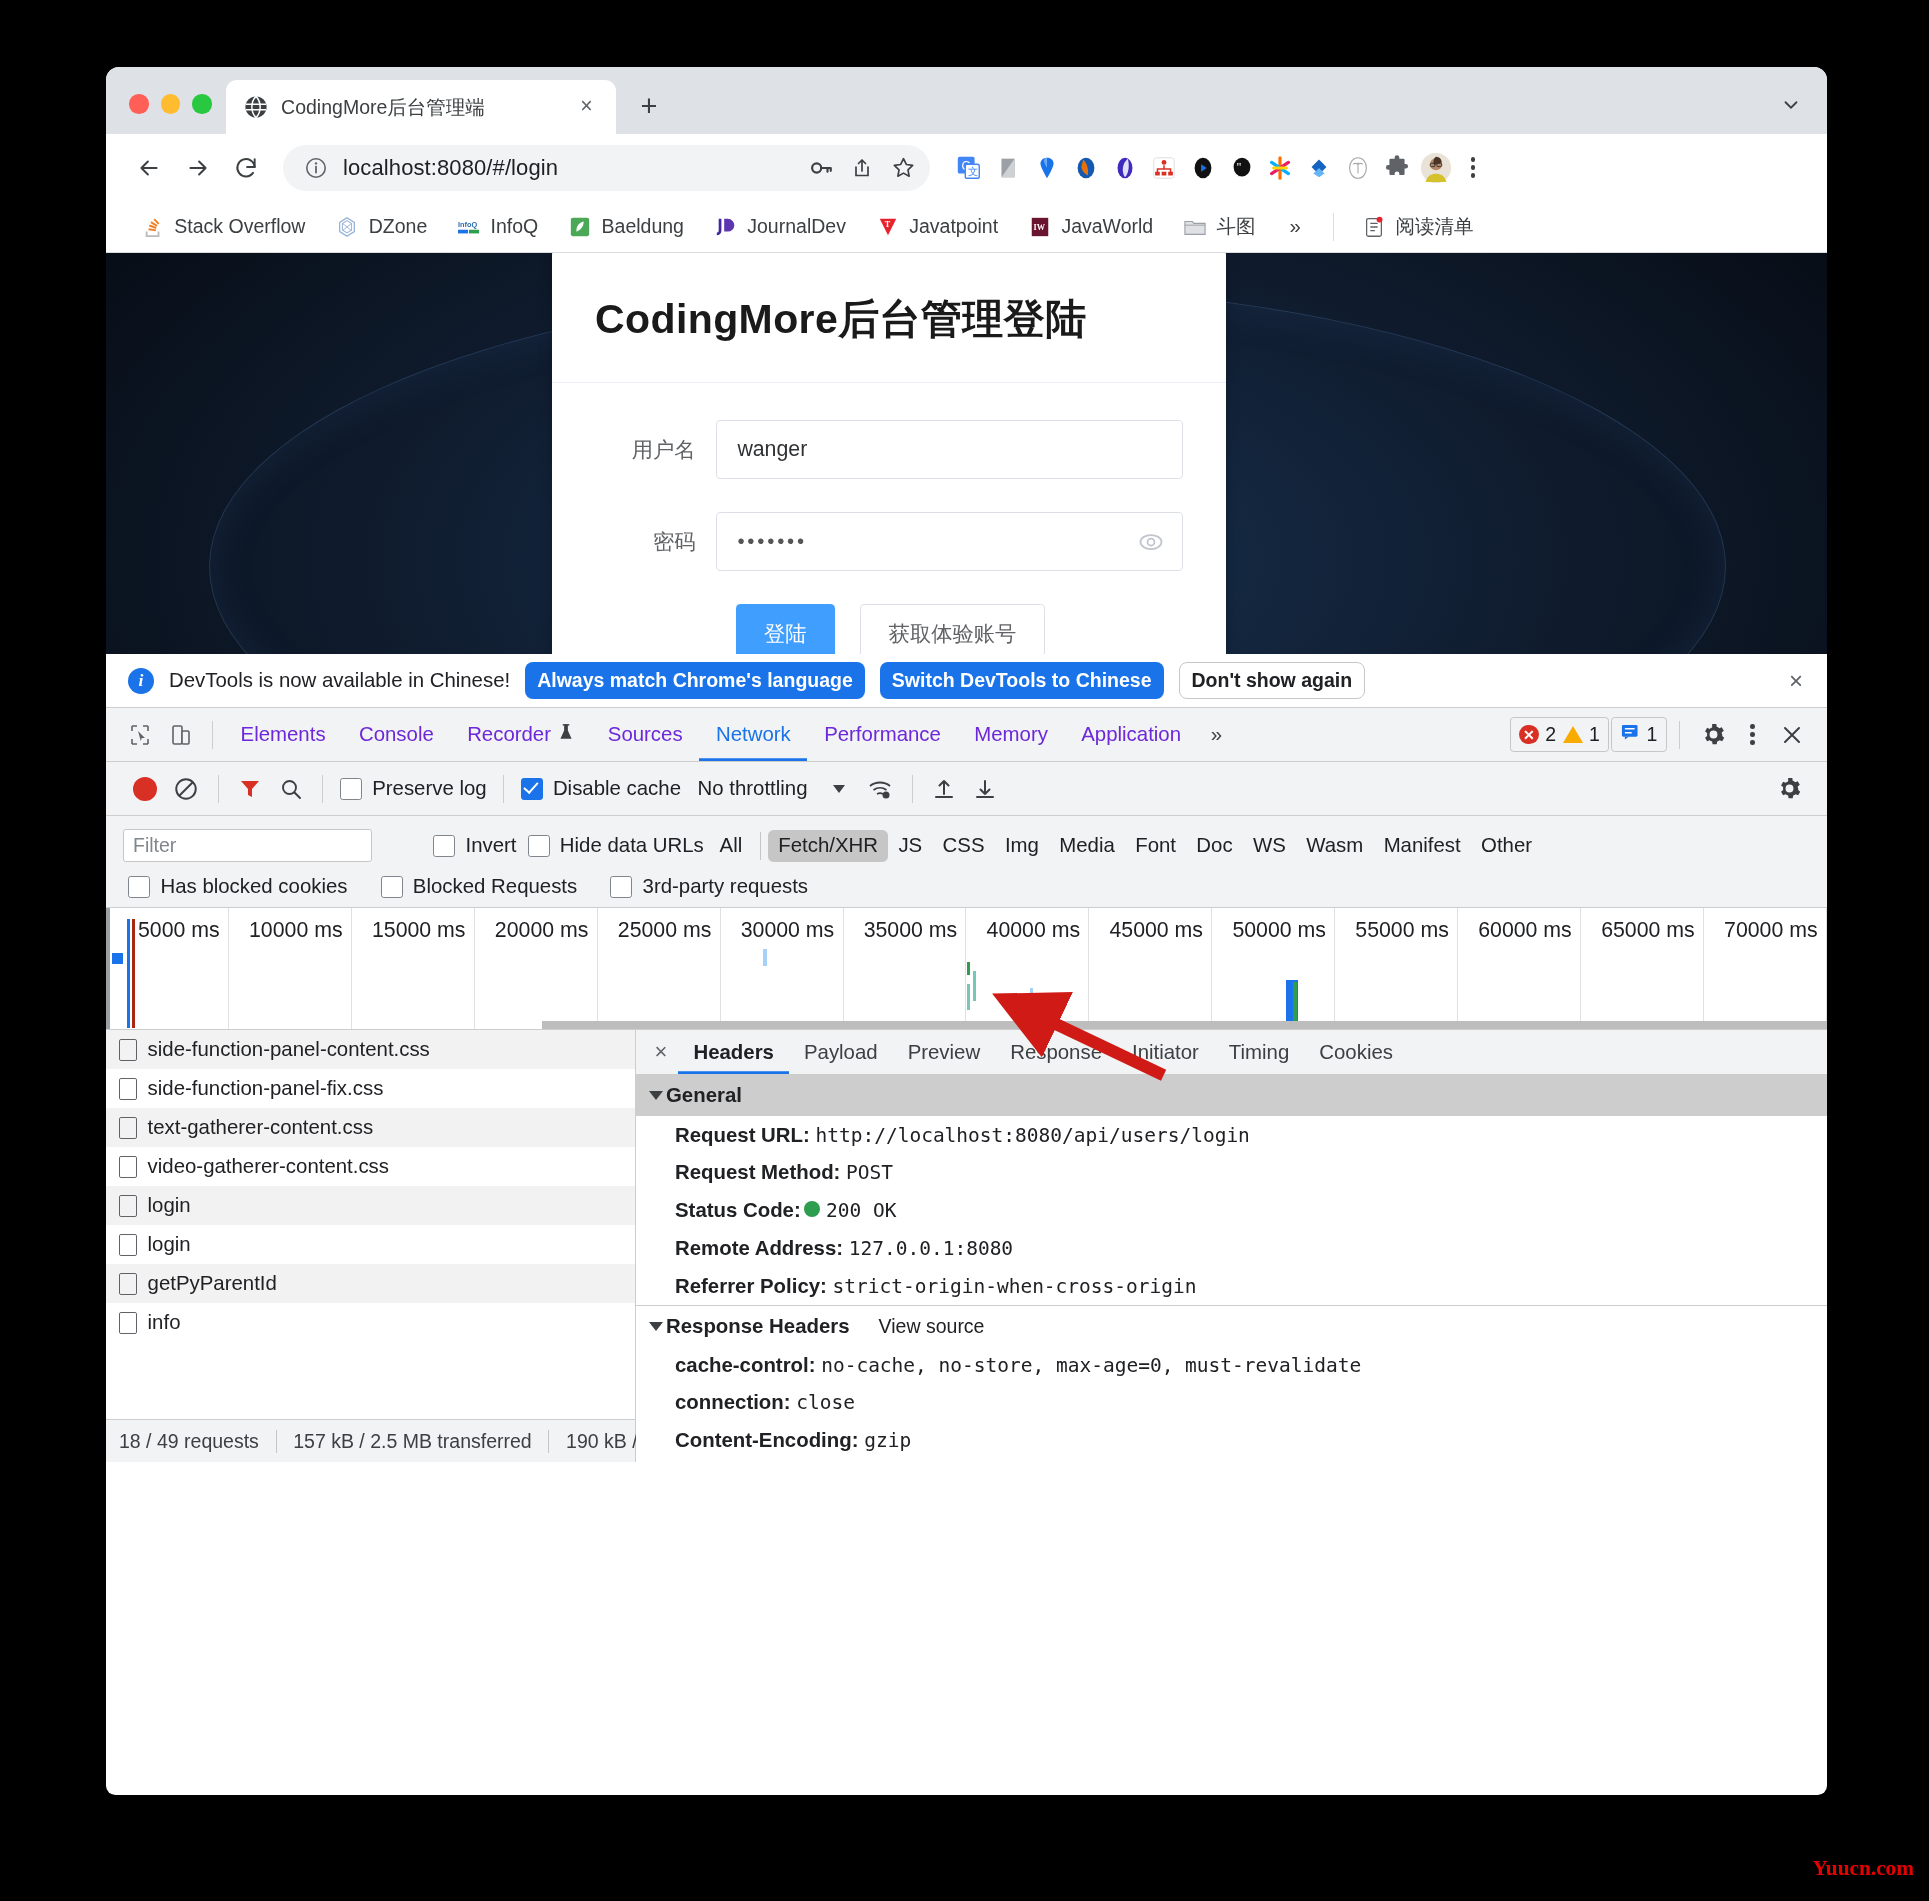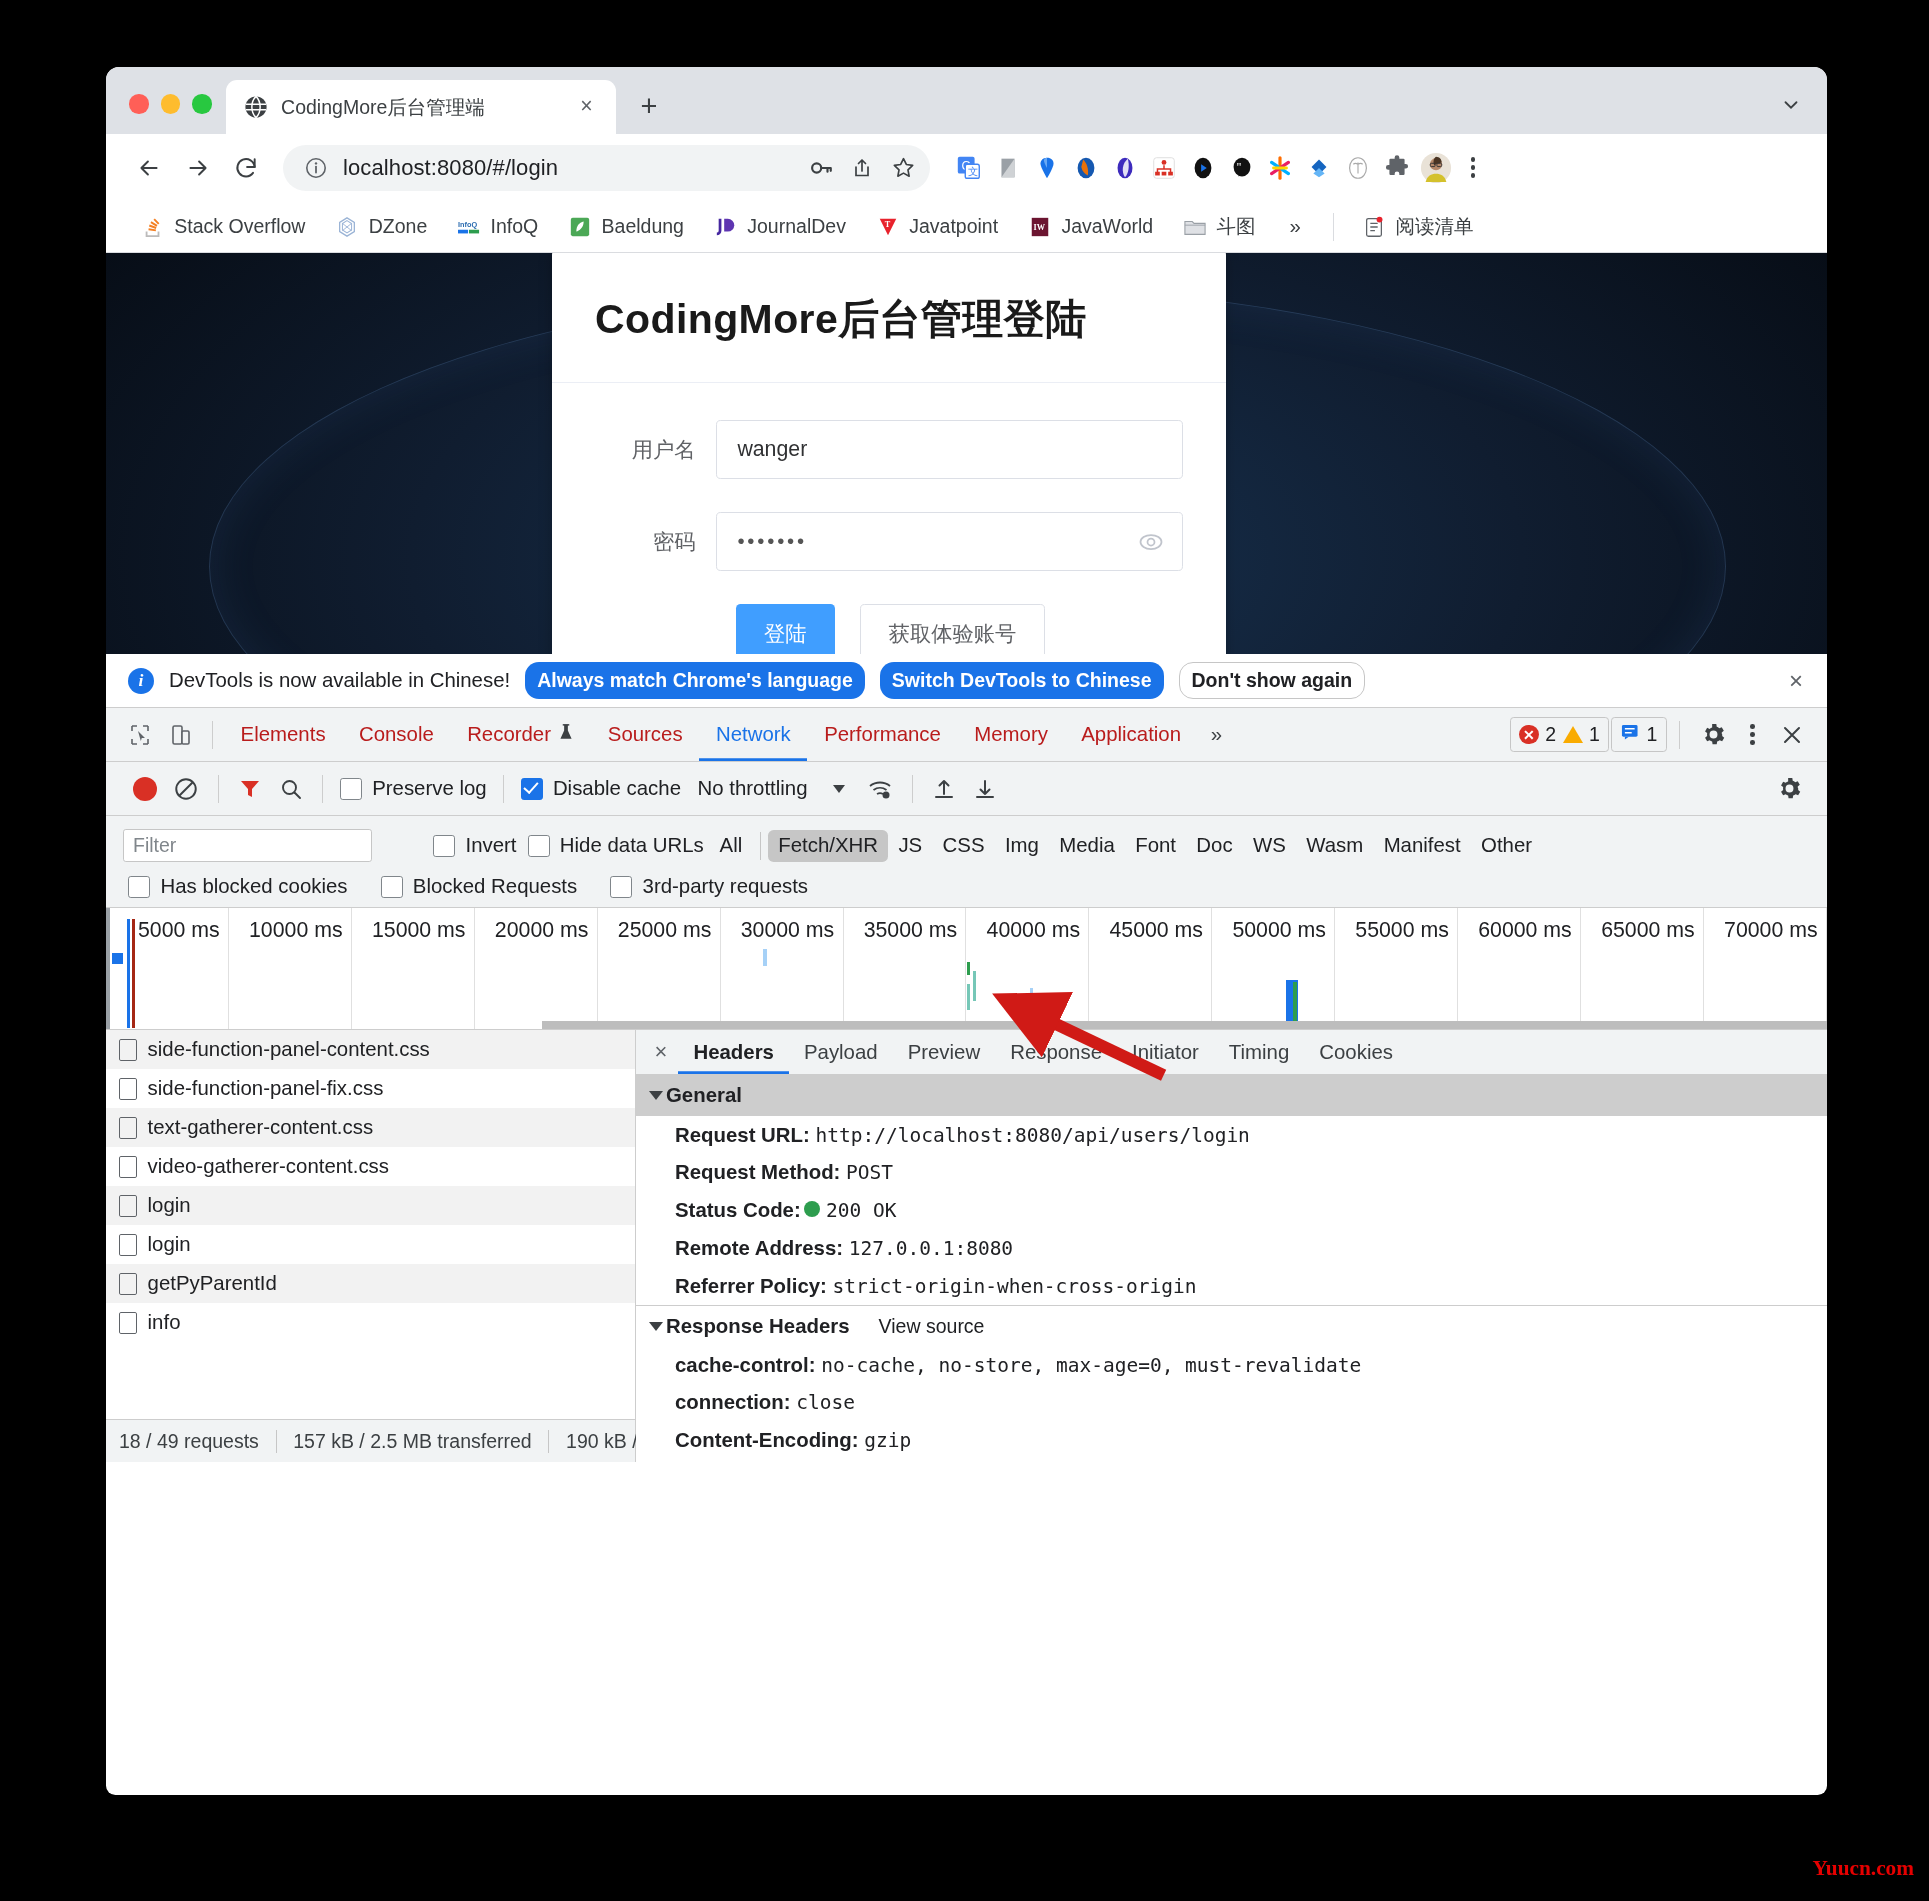--- a/index.html
+++ b/index.html
@@ -193,39 +193,39 @@
     border-bottom: 0.9px solid #cdcdcd;
   }
   .notice-info {
     width: 26px; height: 26px; border-radius: 50%;
     background: #1a73e8; color: #fff;
     display: flex; align-items: center; justify-content: center;
     font-size: 17.6px; font-style: italic; font-family: "Liberation Serif", serif; font-weight: bold;
   }
   .notice-text { font-size: 20.4px; color: #202124; }
   .notice-btn {
-    height: 37px; border-radius: 14px; padding: 0 12px;
+    height: 37px; border-radius: 8px; padding: 0 12px;
     display: flex; align-items: center; font-size: 19.5px;
   }
   .notice-btn.blue { background: #1a73e8; color: #fff; font-weight: bold; }
   .notice-btn.outline { border: 0.9px solid #c6c6c6; background:#fff; color: #202124; font-weight: bold;}
   .notice-x { margin-left: auto; font-size: 24px; color: #5f6368; padding-right: 3.7px; }
 
   .dt-tabs {
     height: 54px; background: #f1f3f4;
     display: flex; align-items: center; padding: 0 15px 0 13px;
     border-bottom: 0.9px solid #cdcdcd;
     gap: 0;
   }
   .dt-icobtn { width: 41px; height: 41px; display:flex;align-items:center;justify-content:center;color:#5f6368;}
   .dt-vsep { width: 0.9px; height: 28px; background: #cdcdcd; margin: 0 11px; }
   .dt-tab {
     padding: 0 16.7px; height: 52px;
     display: flex; align-items: center; gap: 7.4px;
-    font-size: 20.4px; color: #b91c1c; white-space: nowrap;
+    font-size: 20.4px; color: #6d28d9; white-space: nowrap;
   }
   .dt-tab.active { color: #1a73e8; box-shadow: inset 0 -2.8px 0 #1a73e8; }
   .dt-chev { font-size: 20.4px; color: #3c4043; padding: 0 13px;}
   .dt-right { margin-left: auto; display: flex; align-items: center; gap: 1.9px; }
   .badge-grp {
     display:flex; align-items:center; gap: 6.5px;
     border: 0.9px solid #c6c6c6; border-radius: 3.7px;
     padding: 2.8px 8.3px; height: 35px; font-size: 19.5px; color:#202124;
   }
   .err-dot { width: 19.5px;height:19.5px;border-radius:50%;background:#d93025;color:#fff;font-size:14px;display:flex;align-items:center;justify-content:center;font-weight:bold;}

